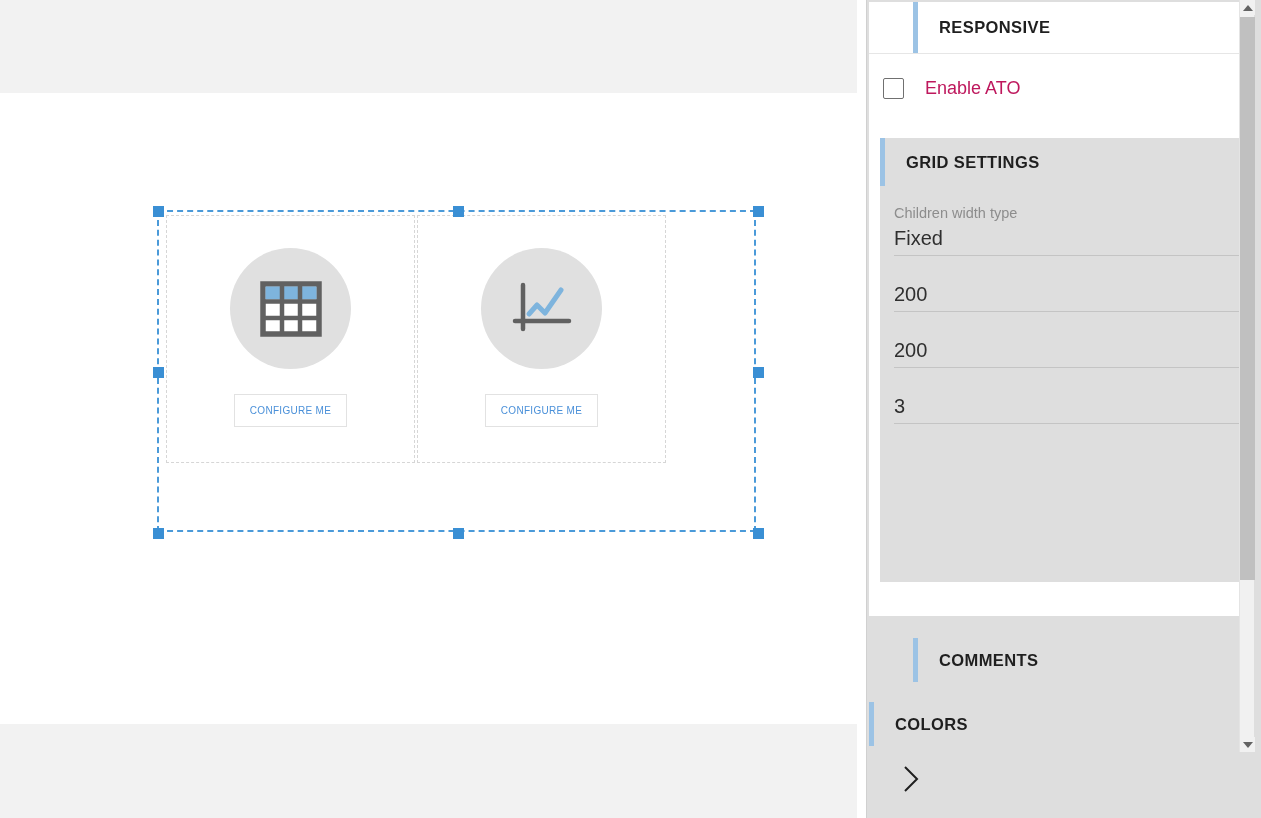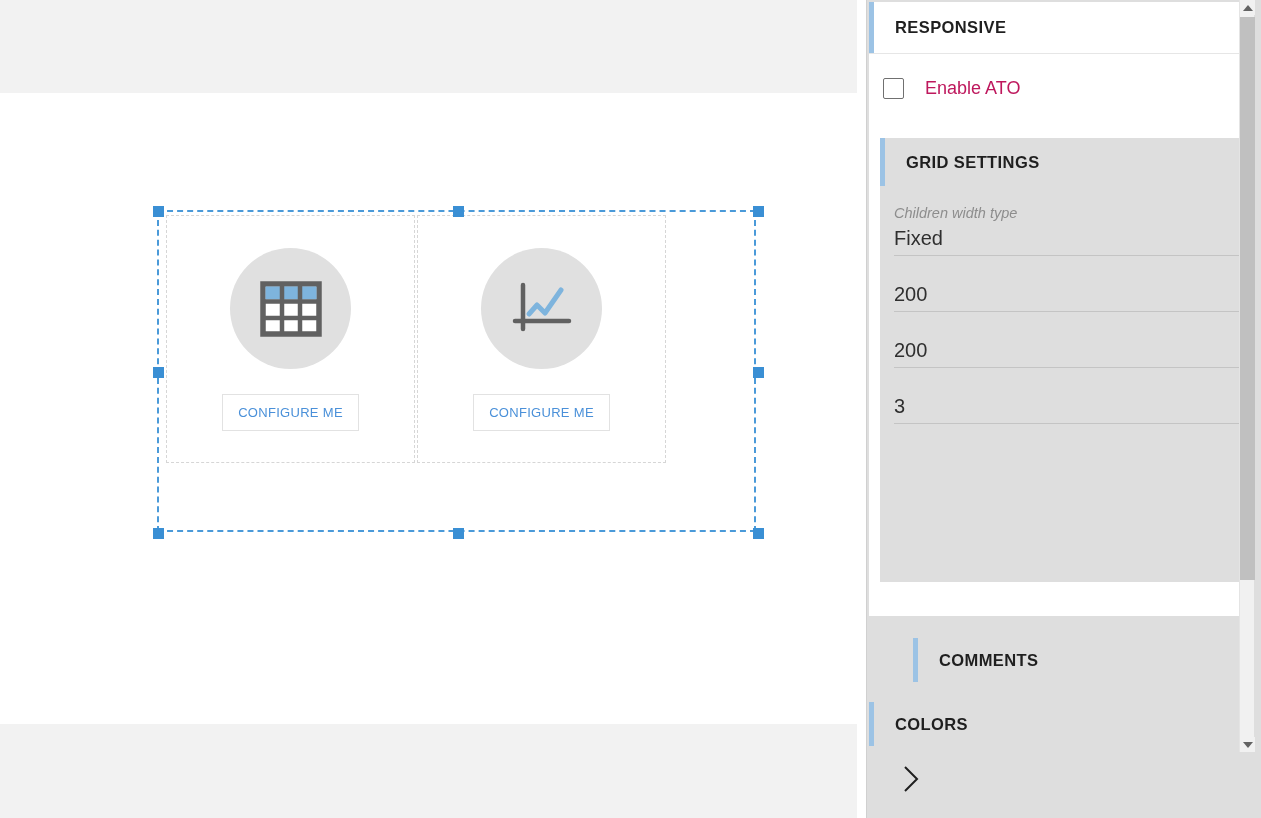--- a/index.html
+++ b/index.html
@@ -61,21 +61,21 @@
   .tile-icon-circle {
     width: 121px; height: 121px; border-radius: 50%;
     background: #e0e0e0;
     display: flex; align-items: center; justify-content: center;
   }
   .tile-btn {
     margin-top: 25px;
     border: 1px solid #e2e2e2;
     background: #ffffff;
     color: #4a90d9;
-    font-size: 13px;
+    font-size: 10px;
     letter-spacing: 0.3px;
     padding: 10px 15px;
     font-family: "Liberation Sans", sans-serif;
     cursor: pointer;
     white-space: nowrap;
   }
 
   
   .panel {
     position: absolute; left: 866px; top: 0;
@@ -100,20 +100,21 @@
     background: #9cc3e5;
   }
   .acc-title { padding-left: 26px; }
 
   
   .sec-responsive {
     position: absolute; left: 2px; top: 2px;
     width: 371px; height: 52px;
     background: #ffffff;
     border-bottom: 1px solid #e6e6e6;
+    padding-left: 44px;
   }
   .sec-responsive .acc-header { height: 100%; }
 
   
   .sec-responsive-body {
     position: absolute; left: 2px; top: 54px;
     width: 371px; height: 562px;
     background: #ffffff;
   }
 
@@ -134,21 +135,21 @@
     position: absolute; left: 11px; top: 84px;
     width: 394px; height: 444px;
     background: #dedede;
   }
   .grid-card .acc-header { height: 48px; }
   .grid-card .acc-bar { height: 48px; background: #9cc3e5; }
 
   .fields { padding: 19px 14px 0 14px; }
   .field { margin-bottom: 27px; position: relative; }
   .field-label {
-    font-size: 14.5px; color: #8d8d8d; display: block; margin-bottom: 6px; font-style: italic;
+    font-size: 14.5px; color: #8d8d8d; display: block; margin-bottom: 6px;
   }
   .req-star { color: #8d8d8d; }
   .field-value-row {
     display: flex; align-items: flex-end; justify-content: space-between;
     border-bottom: 1px solid #c4c4c4;
     padding-bottom: 5px;
   }
   .field-value {
     font-size: 20px; color: #2f2f2f;
     background: transparent; border: none; outline: none;

